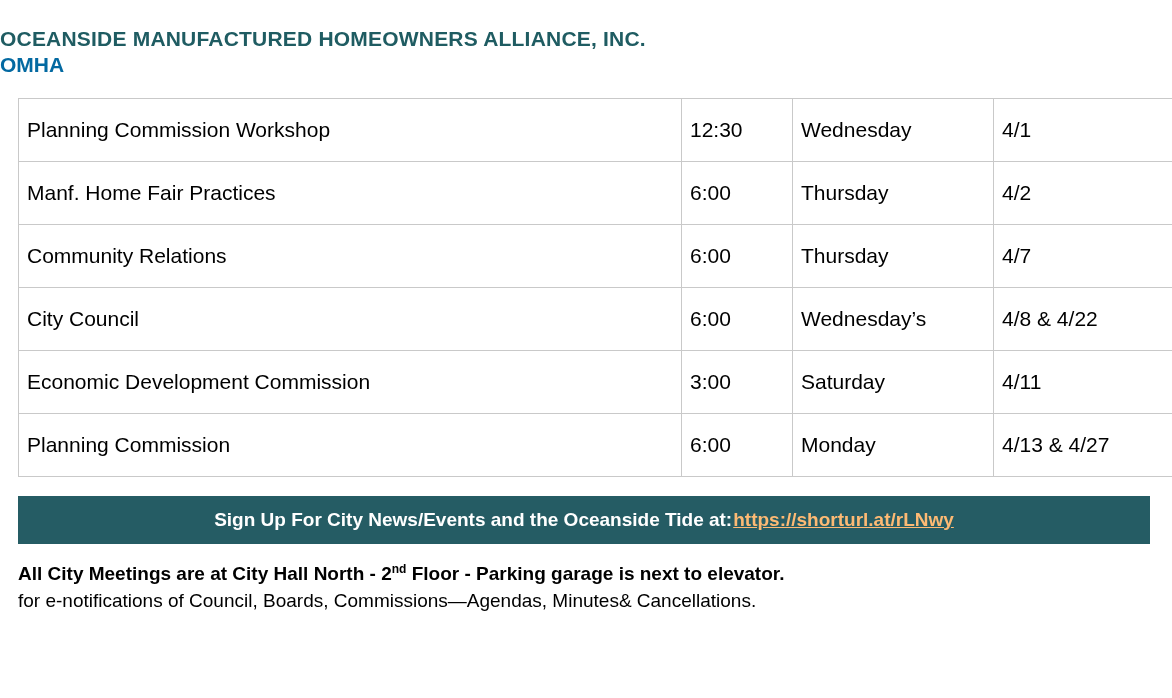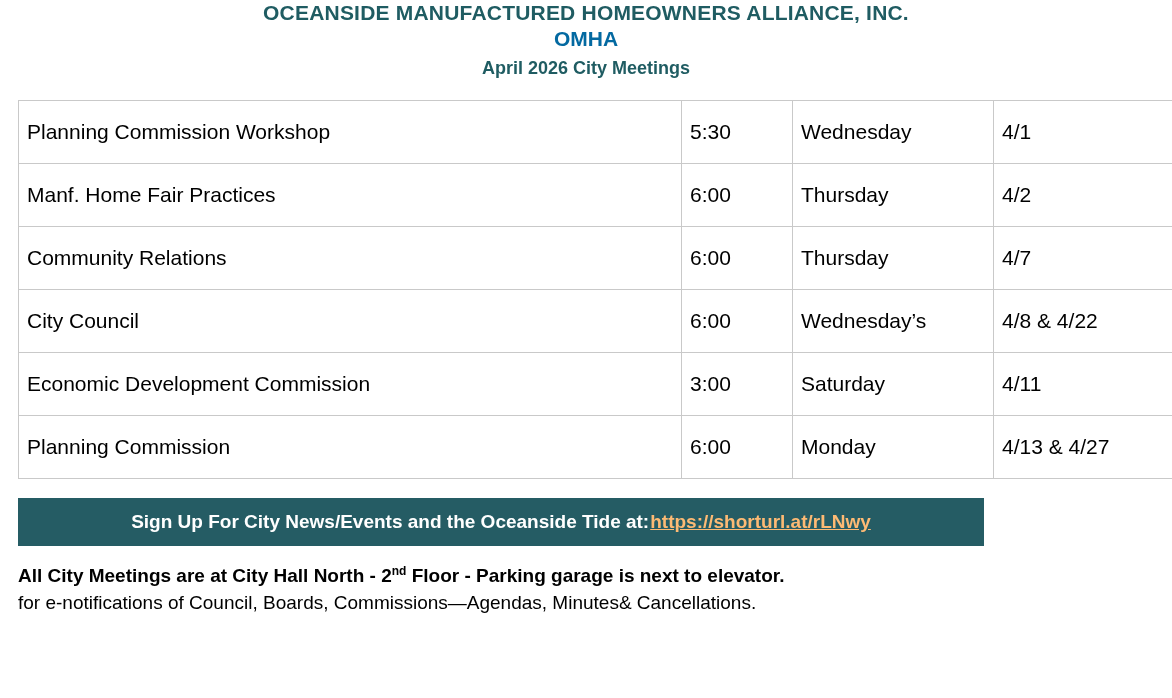--- a/index.html
+++ b/index.html
@@ -16,21 +16,22 @@
   }
   .page {
     position: relative;
     width: 1172px;
     height: 698px;
     box-sizing: border-box;
   }
 
   
   .header {
-    text-align: center;
+    text-align: left;
+    padding-top: 26px;
   }
   .header-line1 {
     font-size: 21px;
     font-weight: bold;
     color: #1f5c62;
     letter-spacing: 0.2px;
     line-height: 1.25;
   }
   .header-line2 {
     font-size: 21px;
@@ -67,21 +68,21 @@
     overflow: hidden;
   }
   table.meetings tr td:nth-child(1) { width: 654px; }
   table.meetings tr td:nth-child(2) { width: 102px; }
   table.meetings tr td:nth-child(3) { width: 192px; }
   table.meetings tr td:nth-child(4) { width: 188px; }
 
   
   .banner {
     margin: 19px 18px 0 18px;
-    width: 966px;
+    width: 1132px;
     height: 48px;
     background: #255c64;
     color: #ffffff;
     display: flex;
     align-items: center;
     justify-content: center;
     font-size: 19px;
     font-weight: bold;
   }
   .banner .banner-link {
@@ -119,29 +120,28 @@
   }
 </style>
 </head>
 <body>
 
 <div class="page">
 
   <div class="header">
     <div class="header-line1">OCEANSIDE MANUFACTURED HOMEOWNERS ALLIANCE, INC.</div>
     <div class="header-line2">OMHA</div>
-    <div class="header-line3">April  2026 City Meetings</div>
   </div>
 
   <div class="table-wrap">
     <table class="meetings">
       <tbody>
         <tr>
           <td>Planning Commission Workshop</td>
-          <td>5:30</td>
+          <td>12:30</td>
           <td>Wednesday</td>
           <td>4/1</td>
         </tr>
         <tr>
           <td>Manf. Home Fair Practices</td>
           <td>6:00</td>
           <td>Thursday</td>
           <td>4/2</td>
         </tr>
         <tr>

